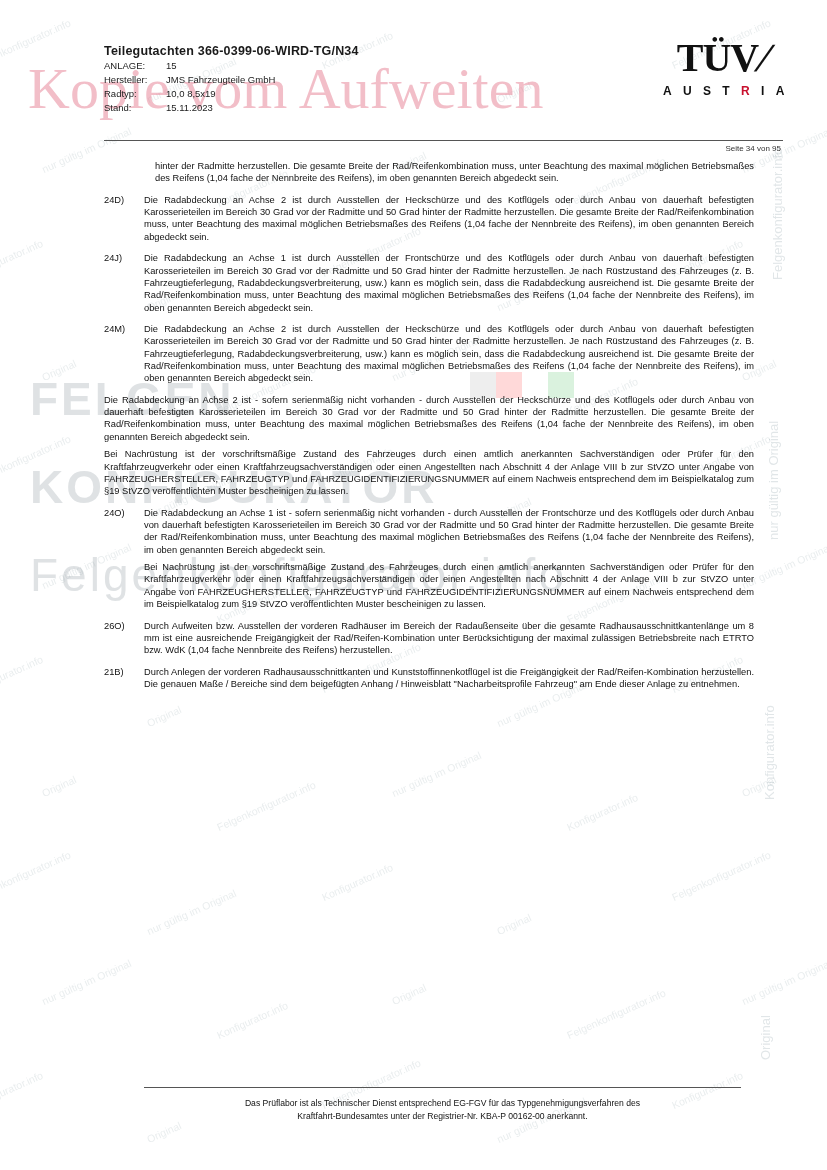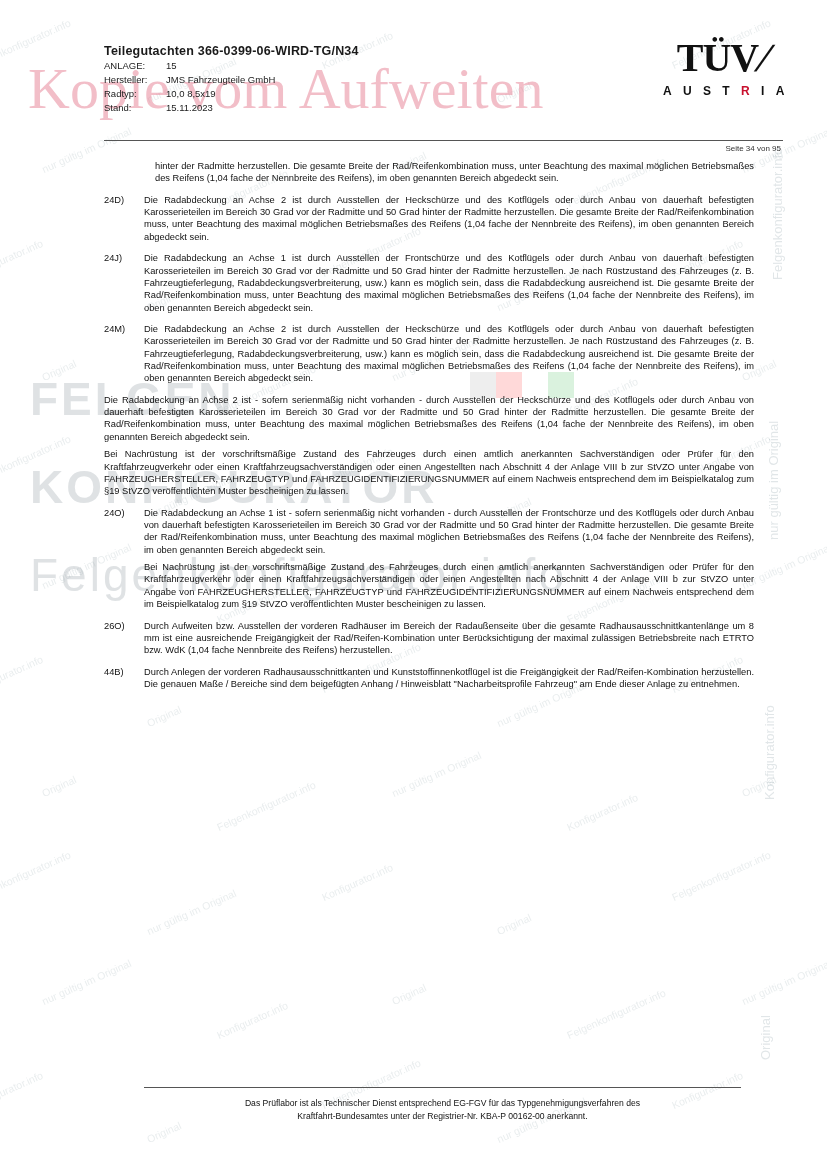--- a/index.html
+++ b/index.html
@@ -331,21 +331,21 @@
             <p class="blk">Bei Nachrüstung ist der vorschriftsmäßige  Zustand des Fahrzeuges  durch einen amtlich anerkannten Sachverständigen  oder Prüfer für den Kraftfahrzeugverkehr  oder einen Kraftfahrzeugsachverständigen oder einen Angestellten nach Abschnitt 4 der Anlage VIII b zur StVZO unter Angabe von FAHRZEUGHERSTELLER,  FAHRZEUGTYP  und FAHRZEUGIDENTIFIZIERUNGSNUMMER  auf einem Nachweis  entsprechend dem im Beispielkatalog zum §19 StVZO veröffentlichten  Muster bescheinigen  zu lassen.</p>
           </div>
         </div>
         <div class="para">
           <div class="num">26O)</div>
           <div class="txt">
             <p>Durch Aufweiten bzw. Ausstellen der vorderen  Radhäuser  im Bereich der Radaußenseite über die gesamte Radhausausschnittkantenlänge  um 8 mm ist eine ausreichende  Freigängigkeit der Rad/Reifen-Kombination  unter Berücksichtigung der maximal zulässigen Betriebsbreite nach ETRTO bzw. WdK (1,04 fache Nennbreite  des Reifens)  herzustellen.</p>
           </div>
         </div>
         <div class="para">
-          <div class="num">44B)</div>
+          <div class="num">21B)</div>
           <div class="txt">
             <p>Durch Anlegen der vorderen  Radhausausschnittkanten  und Kunststoffinnenkotflügel  ist die Freigängigkeit der Rad/Reifen-Kombination  herzustellen. Die genauen Maße / Bereiche sind dem beigefügten  Anhang / Hinweisblatt "Nacharbeitsprofile  Fahrzeug" am Ende dieser Anlage zu entnehmen.</p>
           </div>
         </div>
       </div>
   </div>
 
   <div class="ftr-rule"></div>
   <div class="ftr">
     <div>Das Prüflabor ist als Technischer Dienst entsprechend EG-FGV für das Typgenehmigungsverfahren des</div>

